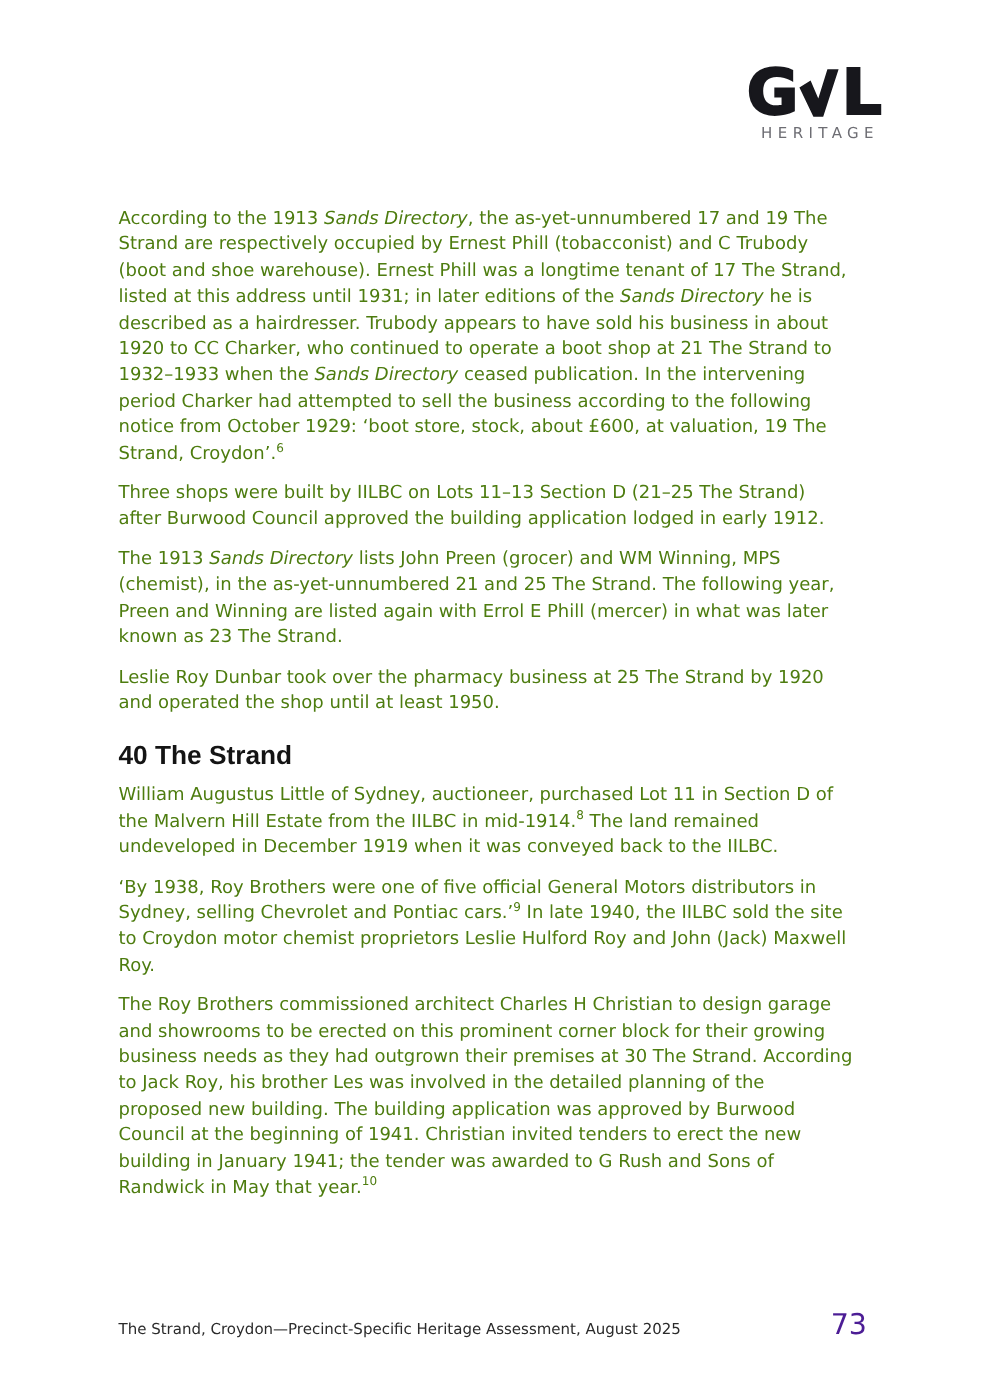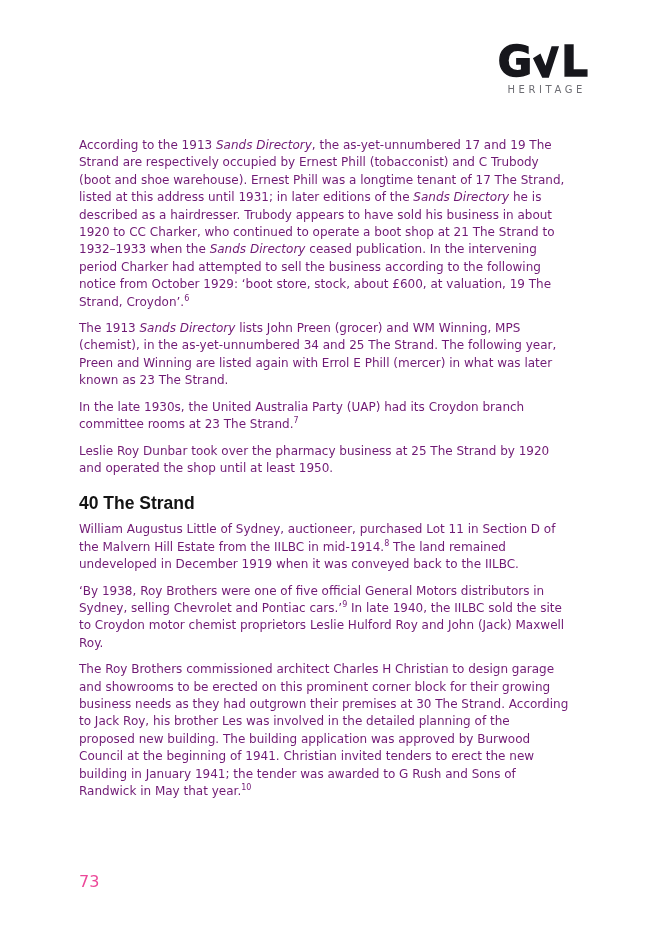--- a/index.html
+++ b/index.html
@@ -56,21 +56,21 @@
   .content {
     position: absolute;
     left: 79px;
     top: 137px;
     width: 502px;
   }
   .content p {
     margin: 0 12px 9px 0;
     font-size: 12px;
     line-height: 17.4px;
-    color: #701a75;
+    color: #4d7c0f;
   }
   .content p em { font-style: italic; }
   .content p sup {
     font-size: 8px;
     line-height: 0;
     vertical-align: super;
   }
   .content h2 {
     margin: 17px 0 8px 0;
     font-family: "Liberation Sans", sans-serif;
@@ -89,22 +89,22 @@
     top: 872px;
     display: flex;
     justify-content: space-between;
     align-items: baseline;
   }
   .footer-left {
     font-size: 10px;
     color: #2b2b2b;
   }
   .footer-page {
-    font-size: 16px;
-    color: #ec4899;
+    font-size: 19px;
+    color: #4c1d95;
   }
 </style>
 </head>
 <body>
 
 <div class="page">
 
   <div class="logo">
     <div class="logo-row">
       <span class="logo-letter">G</span>
@@ -116,31 +116,32 @@
     <div class="logo-sub">HERITAGE</div>
   </div>
 
   <div class="content">
 
     <section>
       <p><span>According to the 1913 </span><em>Sands Directory</em><span>, the as-yet-unnumbered 17 and 19 The Strand are respectively occupied by Ernest Phill (tobacconist) and C Trubody (boot and shoe warehouse). Ernest Phill was a longtime tenant of 17 The Strand, listed at this address until 1931; in later editions of the </span><em>Sands Directory</em><span> he is described as a hairdresser. Trubody appears to have sold his business in about 1920 to CC Charker, who continued to operate a boot shop at 21 The Strand to 1932–1933 when the </span><em>Sands Directory</em><span> ceased publication. In the intervening period Charker had attempted to sell the business according to the following notice from October 1929: ‘boot store, stock, about £600, at valuation, 19 The Strand, Croydon’.</span><sup>6</sup></p>
     </section>
 
     <section>
-      <p><span>The 1913 </span><em>Sands Directory</em><span> lists John Preen (grocer) and WM Winning, MPS (chemist), in the as-yet-unnumbered 34 and 25 The Strand. The following year, Preen and Winning are listed again with Errol E Phill (mercer) in what was later known as 23 The Strand.</span></p>
-      <p><span>In the late 1930s, the United Australia Party (UAP) had its Croydon branch committee rooms at 23 The Strand.</span><sup>7</sup></p>
+      <p><span>Three shops were built by IILBC on Lots 11–13 Section D (21–25 The Strand) after Burwood Council approved the building application lodged in early 1912.</span></p>
+      <p><span>The 1913 </span><em>Sands Directory</em><span> lists John Preen (grocer) and WM Winning, MPS (chemist), in the as-yet-unnumbered 21 and 25 The Strand. The following year, Preen and Winning are listed again with Errol E Phill (mercer) in what was later known as 23 The Strand.</span></p>
       <p><span>Leslie Roy Dunbar took over the pharmacy business at 25 The Strand by 1920 and operated the shop until at least 1950.</span></p>
     </section>
 
     <section>
       <h2>40 The Strand</h2>
       <p><span>William Augustus Little of Sydney, auctioneer, purchased Lot 11 in Section D of the Malvern Hill Estate from the IILBC in mid-1914.</span><sup>8</sup><span> The land remained undeveloped in December 1919 when it was conveyed back to the IILBC.</span></p>
       <p><span>‘By 1938, Roy Brothers were one of five official General Motors distributors in Sydney, selling Chevrolet and Pontiac cars.’</span><sup>9</sup><span> In late 1940, the IILBC sold the site to Croydon motor chemist proprietors Leslie Hulford Roy and John (Jack) Maxwell Roy.</span></p>
       <p><span>The Roy Brothers commissioned architect Charles H Christian to design garage and showrooms to be erected on this prominent corner block for their growing business needs as they had outgrown their premises at 30 The Strand. According to Jack Roy, his brother Les was involved in the detailed planning of the proposed new building. The building application was approved by Burwood Council at the beginning of 1941. Christian invited tenders to erect the new building in January 1941; the tender was awarded to G Rush and Sons of Randwick in May that year.</span><sup>10</sup></p>
     </section>
 
   </div>
 
   <div class="footer">
+    <span class="footer-left">The Strand, Croydon—Precinct-Specific Heritage Assessment, August 2025</span>
     <span class="footer-page">73</span>
   </div>
 
 </div>
 
 </body></html>

